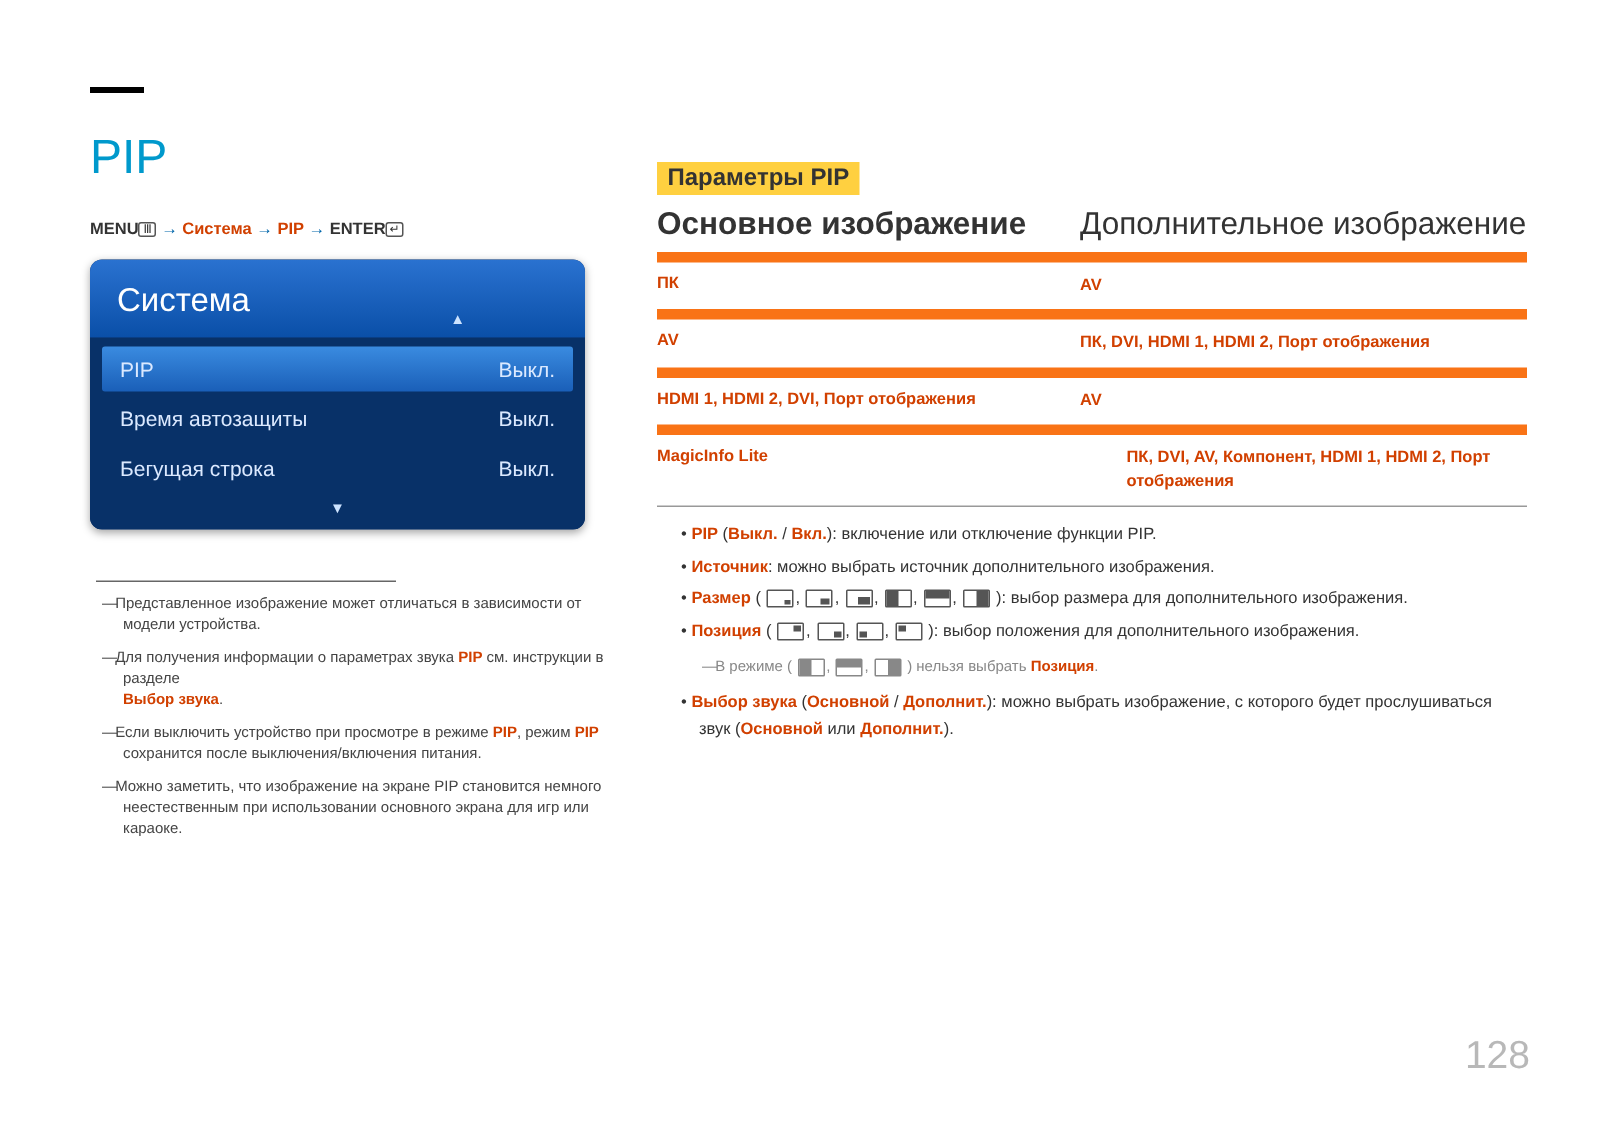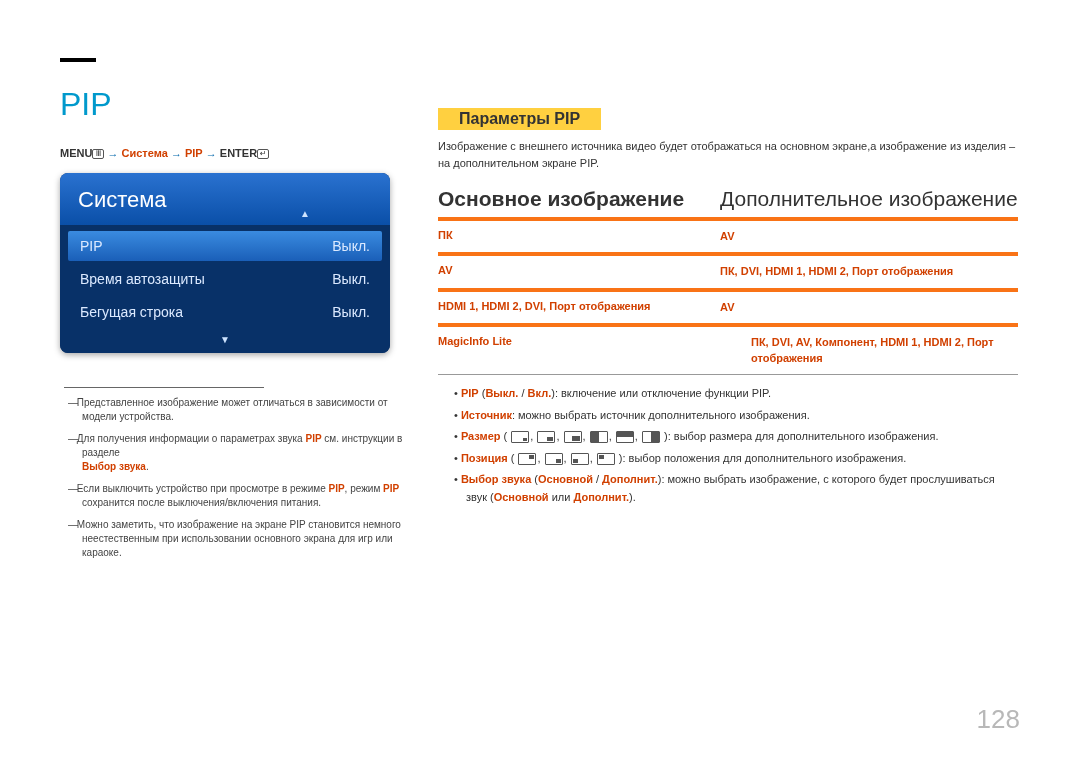--- a/index.html
+++ b/index.html
@@ -103,21 +103,21 @@
     .right-col {
       width: 580px;
       float: left;
       margin-left: 18px;
     }
     .section-title {
       display: inline-block;
       background: #ffd040;
       font-size: 16px;
       color: #333;
-      padding: 2px 21px;
+      padding: 2px 7px;
       margin-top: 58px;
       margin-bottom: 8px;
     }
     .section-desc {
       font-size: 11px;
       line-height: 1.5;
       margin-bottom: 16px;
     }
     .subheaders {
       display: flex;
@@ -130,21 +130,21 @@
     }
     .subheader-right {
       font-size: 21px;
       font-weight: normal;
     }
     .pair-table {
       width: 100%;
     }
     .pair-row {
       display: flex;
-      border-top: 4px solid #f97316;
+      border-top: 7px solid #f97316;
       padding: 8px 0;
       font-size: 11px;
     }
     .pair-row:last-child { border-bottom: 1px solid #999; gap: 31px; }
     .pair-left { width: 282px; color: #d14000; font-weight: bold; }
     .pair-right { color: #d14000; font-weight: bold; flex: 1; line-height: 1.4; }
     .bullets {
       margin-top: 10px;
     }
     .bullet {
@@ -203,21 +203,21 @@
       border-radius: 2px;
       font-size: 8px;
       width: 12px;
       height: 10px;
       line-height: 8px;
       text-align: center;
       vertical-align: middle;
     }
     .page-number {
       position: absolute;
-      bottom: 28px;
+      bottom: 44px;
       right: 60px;
       font-size: 26px;
       color: #b8b8b8;
     }
   </style>
 </head>
 <body>
 
 <div class="top-line"></div>
 
@@ -262,21 +262,20 @@
     <span>Для получения информации о параметрах звука </span><span class="red">PIP</span><span> см. инструкции в разделе </span><br><span class="red">Выбор звука</span><span>.</span>
   </p>
   <p class="note note-dash">
     <span>Если выключить устройство при просмотре в режиме </span><span class="red">PIP</span><span>, режим </span><span class="red">PIP</span><span> сохранится после выключения/включения питания.</span>
   </p>
   <p class="note note-dash">Можно заметить, что изображение на экране PIP становится немного неестественным при использовании основного экрана для игр или караоке.</p>
 </div>
 
 <div class="right-col">
   <h2 class="section-title">Параметры PIP</h2>
-  <p class="section-desc">Изображение с внешнего источника видео будет отображаться на основном экране,а изображение из изделия – на дополнительном экране PIP.</p>
 
   <div class="subheaders">
     <div class="subheader-left">Основное изображение</div>
     <div class="subheader-right">Дополнительное изображение</div>
   </div>
 
   <div class="pair-table">
     <div class="pair-row">
       <div class="pair-left">ПК</div>
       <div class="pair-right">AV</div>
@@ -313,19 +312,26 @@
       <span>): выбор размера для дополнительного изображения.</span>
     </p>
     <p class="bullet">
       <span class="red">Позиция</span><span> (</span>
       <span class="pos-icon"><span class="sq" style="right:1px;top:1px;"></span></span>,
       <span class="pos-icon"><span class="sq" style="right:1px;bottom:1px;"></span></span>,
       <span class="pos-icon"><span class="sq" style="left:1px;bottom:1px;"></span></span>,
       <span class="pos-icon"><span class="sq" style="left:1px;top:1px;"></span></span>
       <span>): выбор положения для дополнительного изображения.</span>
     </p>
+    <p class="note note-dash gray" style="padding-left:44px;">
+      <span>В режиме (</span>
+      <span class="mode-icon"><span class="half" style="left:0;top:0;width:50%;height:100%;"></span></span>,
+      <span class="mode-icon"><span class="half" style="left:0;top:0;width:100%;height:50%;"></span></span>,
+      <span class="mode-icon"><span class="half" style="right:0;top:0;width:50%;height:100%;"></span></span>
+      <span>) нельзя выбрать </span><span class="red" style="color:#d14000;">Позиция</span><span>.</span>
+    </p>
     <p class="bullet">
       <span class="red">Выбор звука</span><span> (</span><span class="red">Основной</span><span> / </span><span class="red">Дополнит.</span><span>): можно выбрать изображение, с которого будет прослушиваться звук (</span><span class="red">Основной</span><span> или </span><span class="red">Дополнит.</span><span>).</span>
     </p>
   </div>
 </div>
 
 <div class="page-number">128</div>
 
 </body></html>

